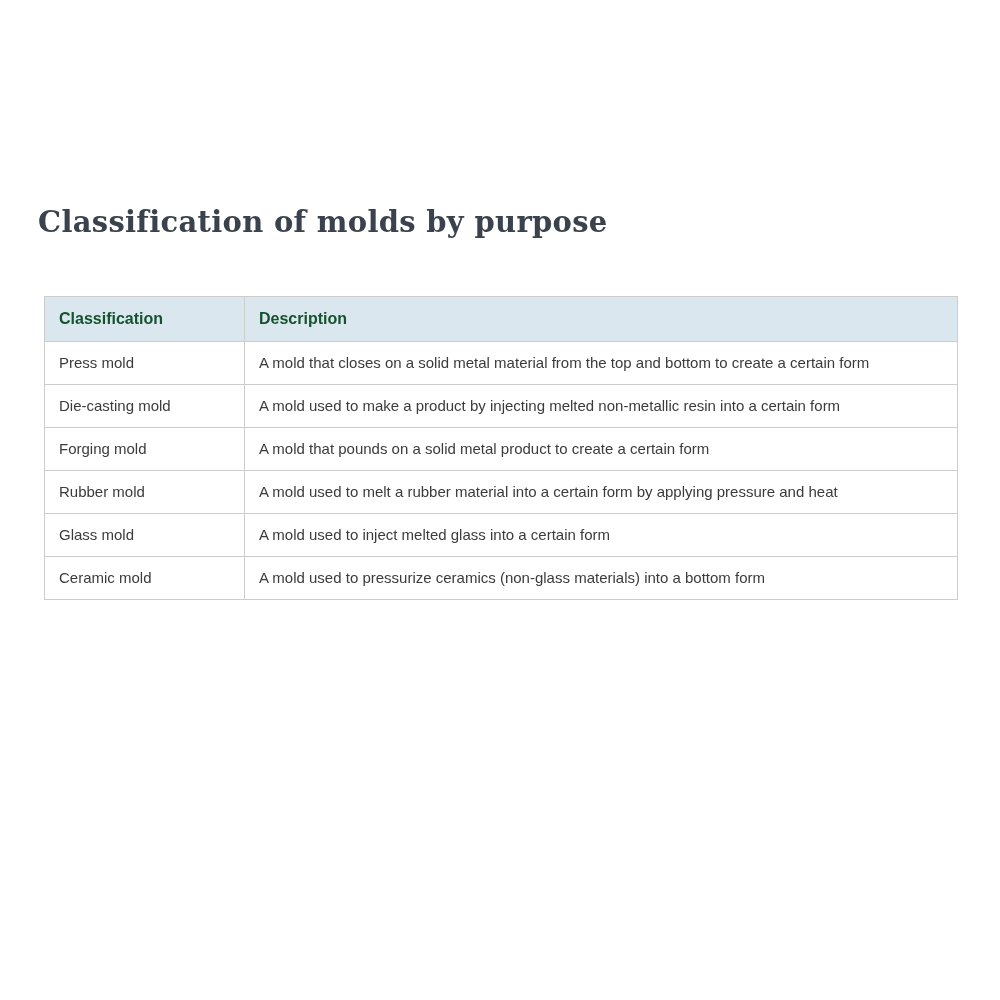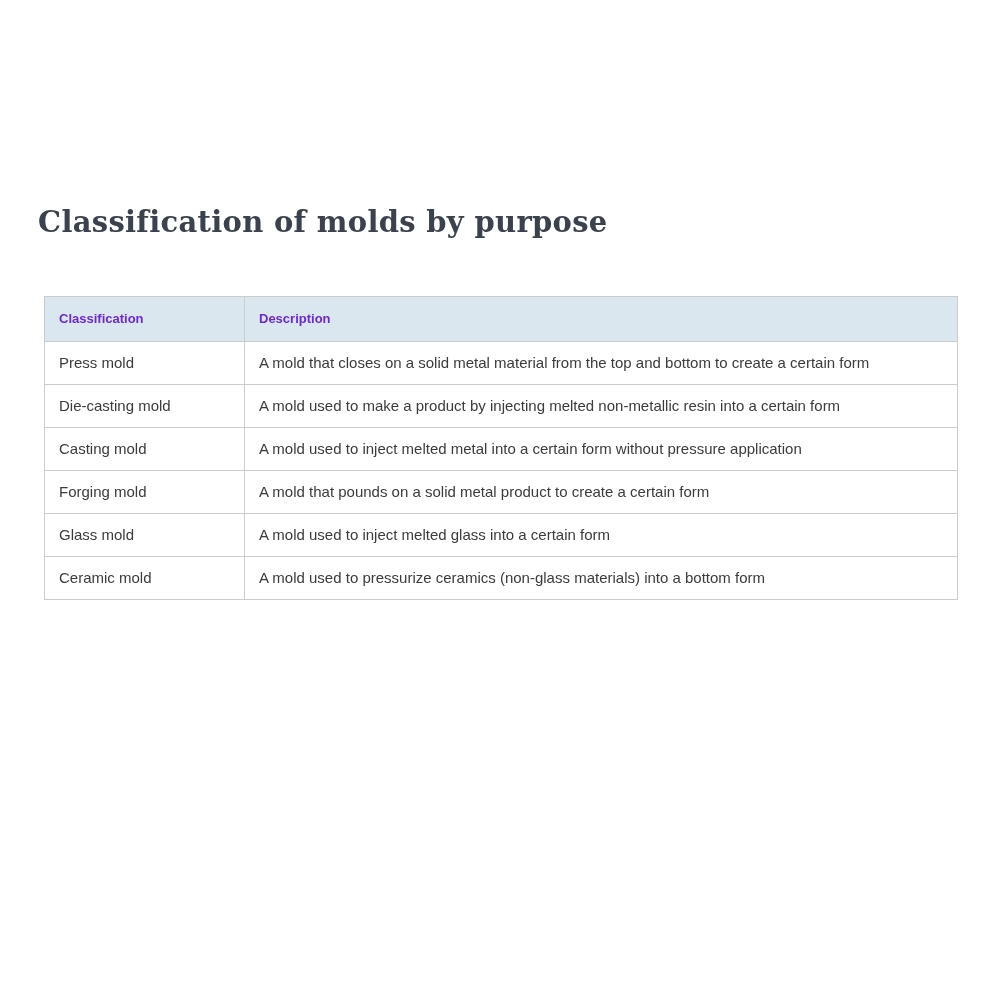--- a/index.html
+++ b/index.html
@@ -43,23 +43,23 @@
   table.molds-table td {
     border: 1px solid #cccccc;
     padding: 8px 14px;
     text-align: left;
     vertical-align: middle;
     line-height: 26px;
     overflow-wrap: break-word;
   }
   table.molds-table th {
     background: #dbe7ee;
-    color: #6d28d9;
+    color: #14532d;
     font-weight: bold;
-    font-size: 13px;
+    font-size: 16px;
     padding-top: 9px;
     padding-bottom: 9px;
   }
   table.molds-table td {
     background: #ffffff;
   }
 </style>
 </head>
 <body>
 
@@ -82,26 +82,26 @@
       <tbody>
           <tr>
             <td>Press mold</td>
             <td>A mold that closes on a solid metal material from the top and bottom to create a certain form</td>
           </tr>
           <tr>
             <td>Die-casting mold</td>
             <td>A mold used to make a product by injecting melted non-metallic resin into a certain form</td>
           </tr>
           <tr>
-            <td>Casting mold</td>
-            <td>A mold used to inject melted metal into a certain form without pressure application</td>
+            <td>Forging mold</td>
+            <td>A mold that pounds on a solid metal product to create a certain form</td>
           </tr>
           <tr>
-            <td>Forging mold</td>
-            <td>A mold that pounds on a solid metal product to create a certain form</td>
+            <td>Rubber mold</td>
+            <td>A mold used to melt a rubber material into a certain form by applying pressure and heat</td>
           </tr>
           <tr>
             <td>Glass mold</td>
             <td>A mold used to inject melted glass into a certain form</td>
           </tr>
           <tr>
             <td>Ceramic mold</td>
             <td>A mold used to pressurize ceramics (non-glass materials) into a bottom form</td>
           </tr>
         </tbody>

